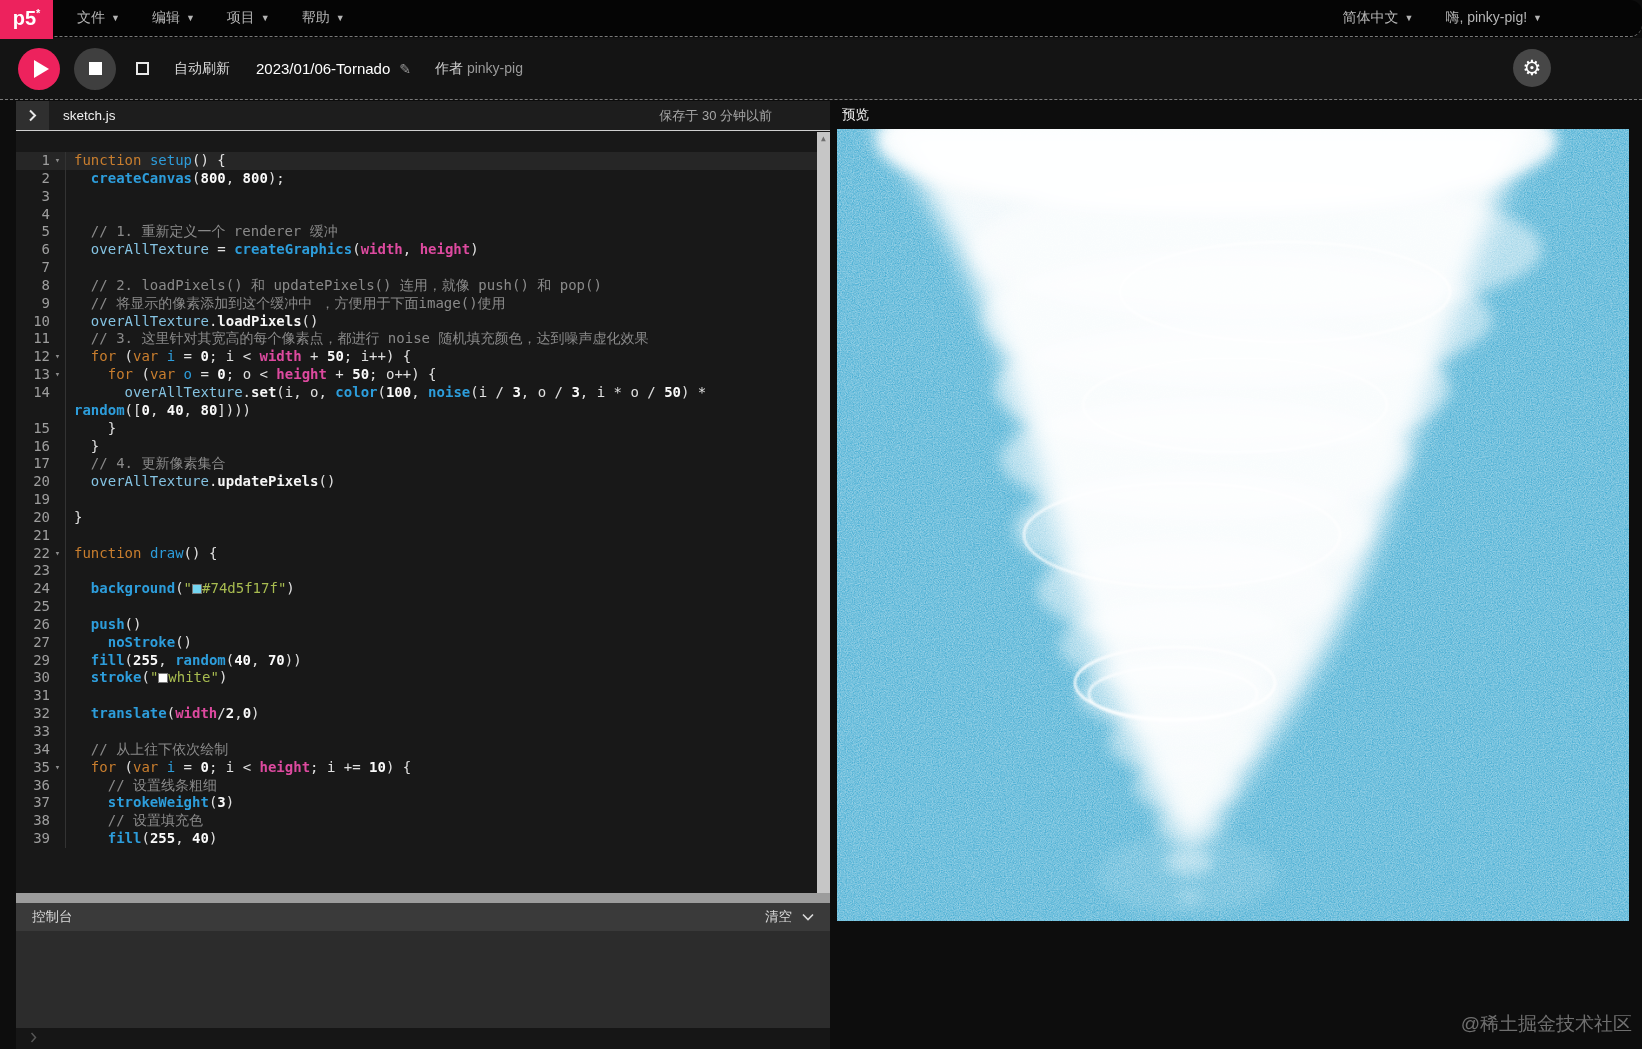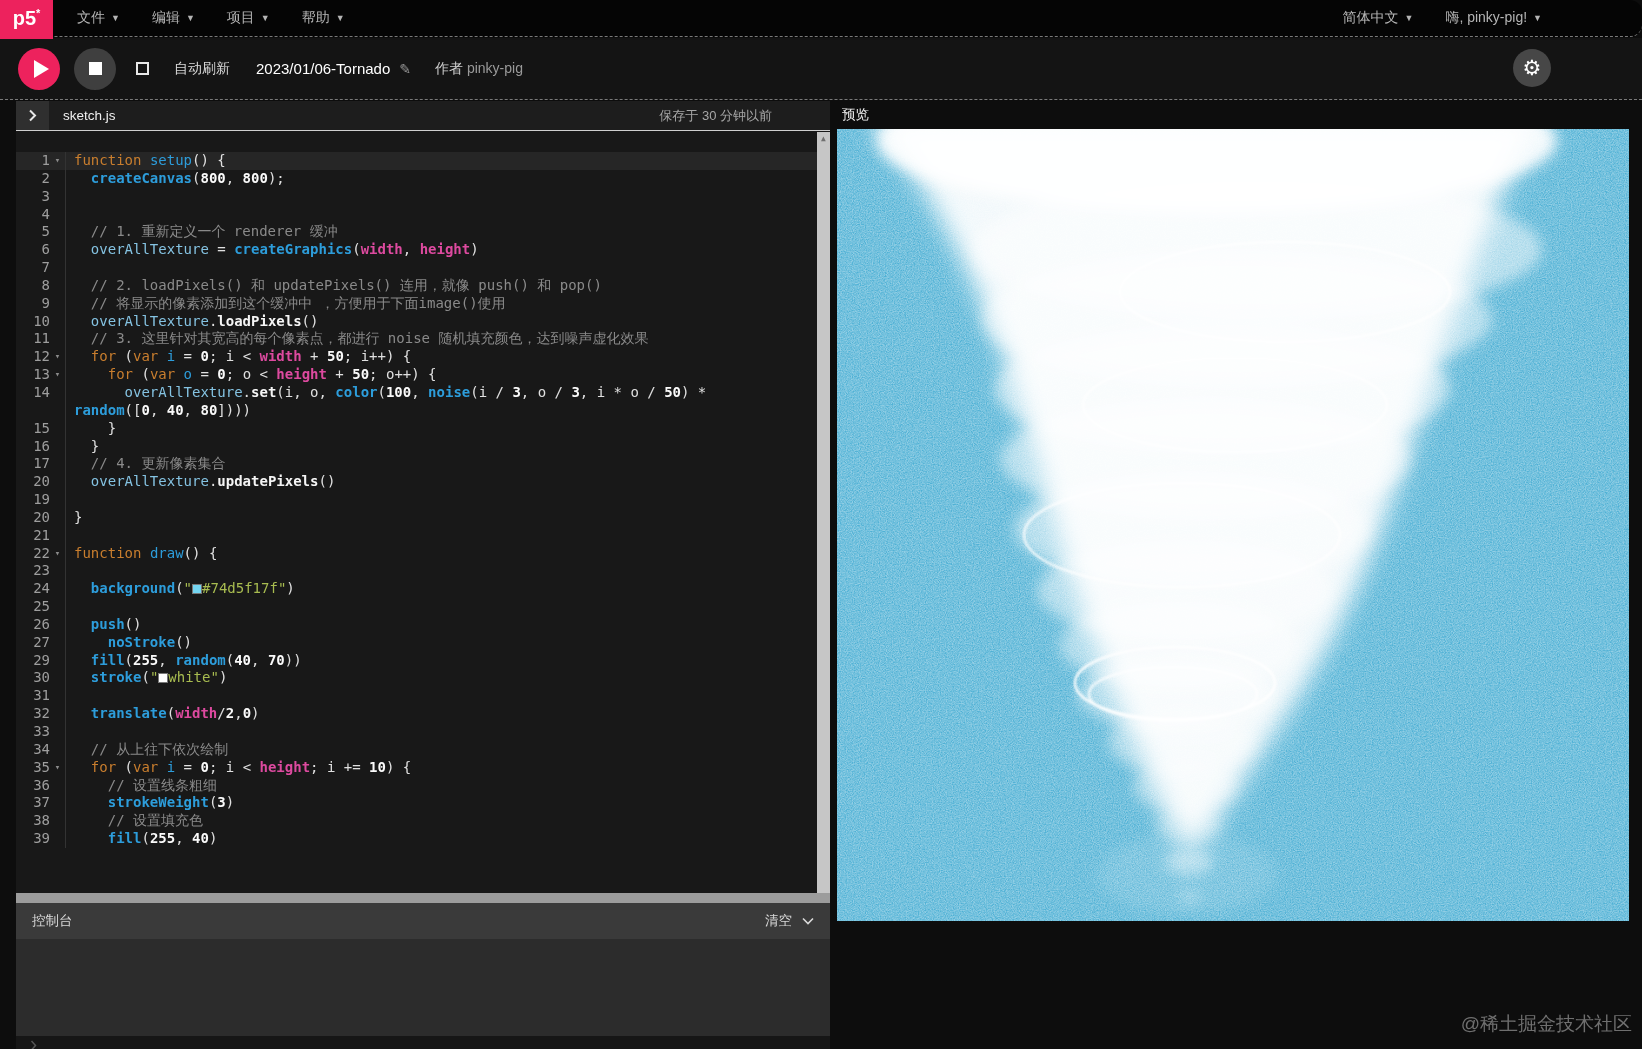--- a/index.html
+++ b/index.html
@@ -65,21 +65,21 @@
   .t-com { color:#8a8a8a; }
   .t-p5  { color:#dd4a9f; font-weight:bold; }
   .t-pl  { color:#e0e0e0; }
   .chip  { display:inline-block; width:10px; height:10px; border:1px solid #777; vertical-align:-1px; }
 
   .vscroll { position:absolute; right:0; top:1px; bottom:0; width:13px; background:#c6c6c6; cursor:pointer; }
   .vscroll .up { display:block; text-align:center; color:#6f6f6f; font-size:8px; line-height:14px; }
   .hscroll { height:10px; background:#9c9c9c; cursor:pointer; }
 
   
-  .console-header { height:36px; background:#3a3a3a; display:flex; align-items:center;
+  .console-header { height:28px; background:#3a3a3a; display:flex; align-items:center;
                     padding:0 16px; font-size:13.5px; }
   .console-title { color:#d9d9d9; }
   .console-clear { margin-left:auto; display:flex; align-items:center; gap:10px; color:#d9d9d9; cursor:pointer; }
   .console-body { height:97px; background:#2c2c2c; }
   .console-input { height:21px; background:#161616; display:flex; align-items:center; padding-left:14px; }
   .console-prompt { color:#555; font-size:11px; }
 
   
   .preview-pane { position:absolute; left:830px; top:101px; right:0; bottom:0; background:#0d0d0d; }
   .preview-header { height:28px; display:flex; align-items:center; padding-left:12px; font-size:13.5px; color:#f0f0f0; }

